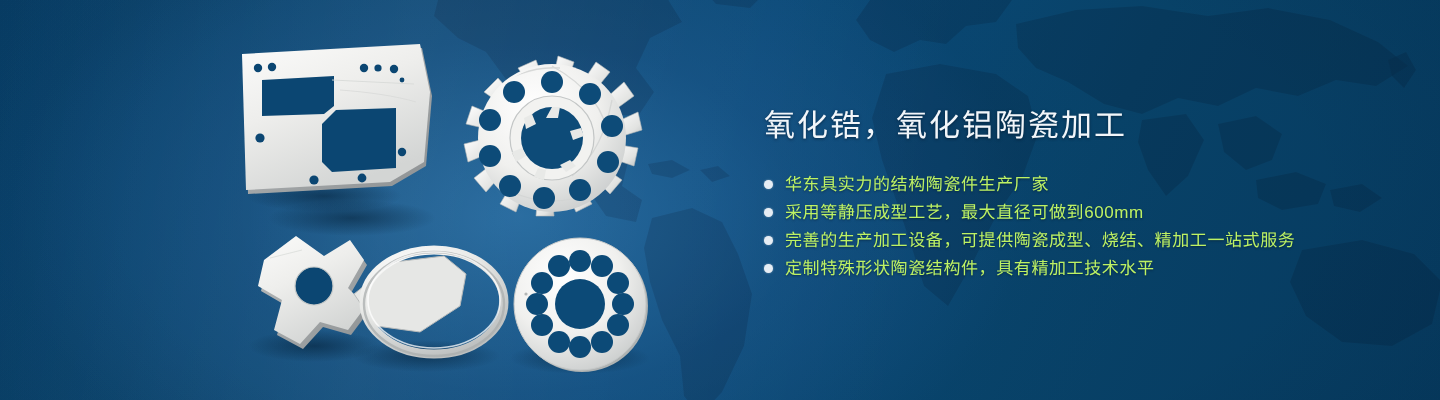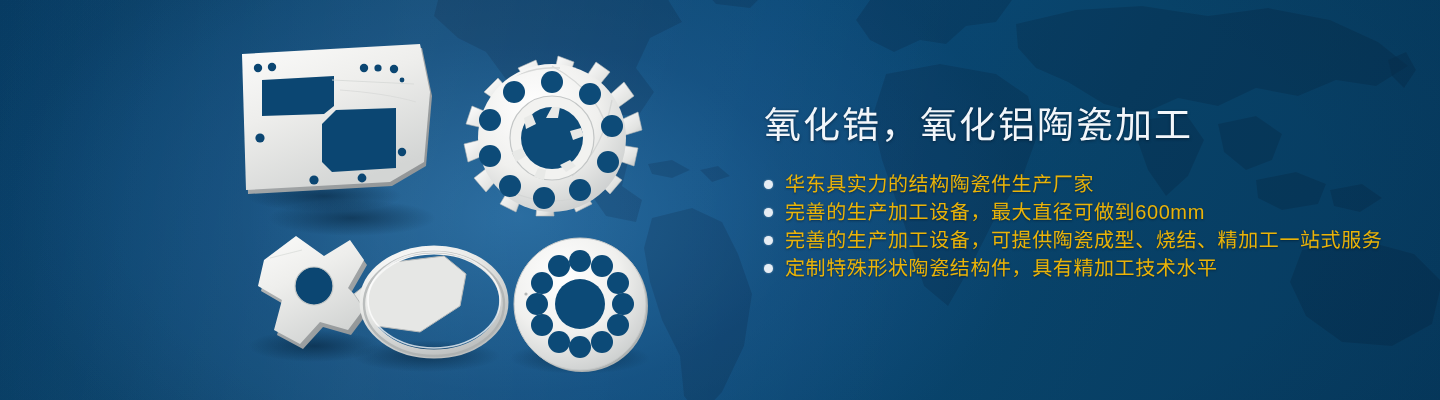--- a/index.html
+++ b/index.html
@@ -70,21 +70,21 @@
 
   
   .copy {
     position: absolute;
     left: 764px;
     top: 106px;
     width: 620px;
   }
   .headline {
     margin: 0;
-    font-size: 37px;
+    font-size: 31px;
     line-height: 40px;
     font-weight: normal;
     letter-spacing: 2px;
     color: #f2f6fa;
     text-shadow: 0 1px 3px rgba(0,16,32,0.55);
     white-space: nowrap;
   }
   .feature-list {
     list-style: none;
     margin: 26px 0 0 0;
@@ -99,24 +99,24 @@
   .bullet-dot {
     flex: 0 0 auto;
     width: 9px;
     height: 9px;
     border-radius: 50%;
     background: #e6edf4;
     box-shadow: 0 0 2px rgba(255,255,255,0.5);
     margin-right: 12px;
   }
   .feature-text {
-    font-size: 20px;
+    font-size: 17px;
     line-height: 25px;
     letter-spacing: 0.6px;
-    color: #eab308;
+    color: #bef264;
     text-shadow: 0 1px 2px rgba(0,18,36,0.5);
     white-space: nowrap;
   }
 </style>
 </head>
 <body>
 
 <div class="banner">
 
   <div class="bg-base"></div>
@@ -336,21 +336,21 @@
   <div class="copy">
     <h1 class="headline">氧化锆，氧化铝陶瓷加工</h1>
 
     <ul class="feature-list">
       <li class="feature-item">
         <span class="bullet-dot"></span>
         <span class="feature-text">华东具实力的结构陶瓷件生产厂家</span>
       </li>
       <li class="feature-item">
         <span class="bullet-dot"></span>
-        <span class="feature-text">完善的生产加工设备，最大直径可做到600mm</span>
+        <span class="feature-text">采用等静压成型工艺，最大直径可做到600mm</span>
       </li>
       <li class="feature-item">
         <span class="bullet-dot"></span>
         <span class="feature-text">完善的生产加工设备，可提供陶瓷成型、烧结、精加工一站式服务</span>
       </li>
       <li class="feature-item">
         <span class="bullet-dot"></span>
         <span class="feature-text">定制特殊形状陶瓷结构件，具有精加工技术水平</span>
       </li>
     </ul>

